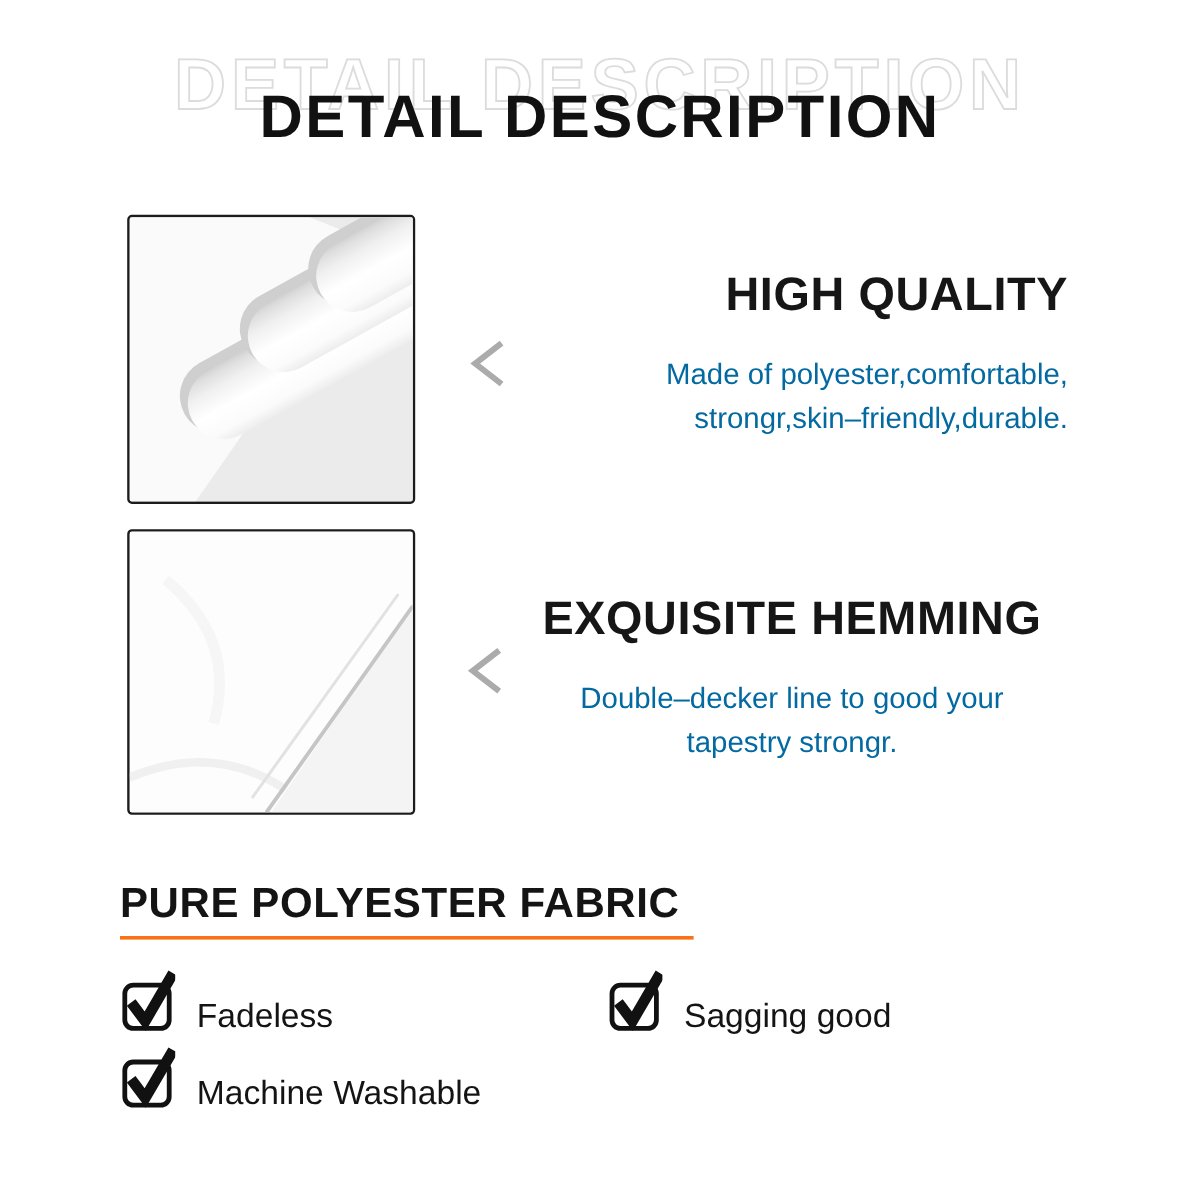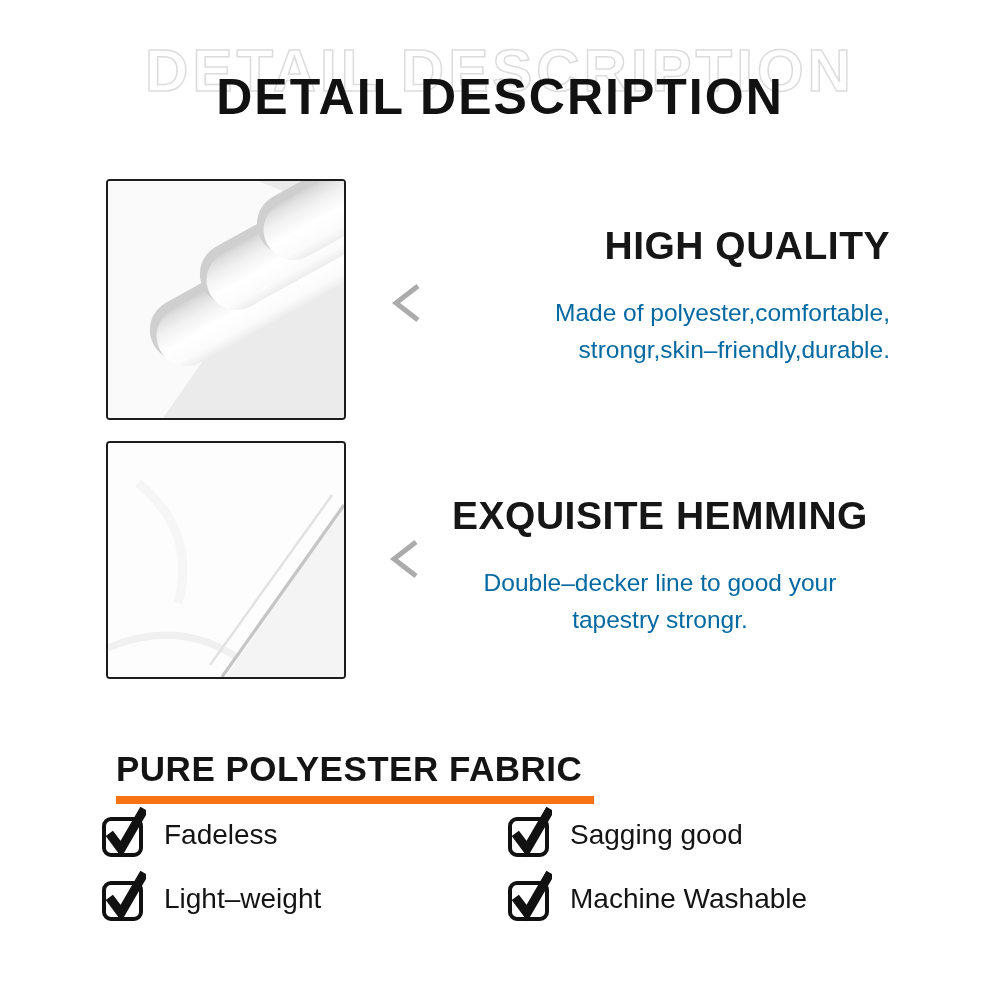--- a/index.html
+++ b/index.html
@@ -76,46 +76,45 @@
   .feature-desc {
     margin-top: 26px;
     font-size: 24.5px;
     line-height: 37px;
     color: #0369a1;
   }
 
   
   .section-title-wrap {
     position: absolute;
-    left: 100px; top: 749px;
+    left: 100px; top: 733px;
     width: 478px;
     padding-bottom: 7px;
-    border-bottom: 8px solid #f97316;
-    margin-left: 16px;
+    border-bottom: 3px solid #f97316;
   }
   .section-title {
     font-size: 35px;
     font-weight: bold;
     letter-spacing: 0.5px;
     color: #141414;
     white-space: nowrap;
   }
 
   
   .checklist {
     position: absolute;
     left: 100px; top: 804px;
     width: 810px;
     display: grid;
     grid-template-columns: 406px 1fr;
     row-gap: 8px;
   }
   .checklist-item {
     display: flex;
-    align-items: center;
+    align-items: flex-end;
     gap: 18px;
     height: 56px;
   }
   .checkbox-icon { flex: 0 0 auto; width: 46px; height: 52px; }
   .checklist-label {
     font-size: 28px;
     color: #141414;
     transform: translateY(3px);
     white-space: nowrap;
   }
@@ -213,27 +212,20 @@
     </div>
 
     <div class="checklist-item">
       <svg class="checkbox-icon" viewBox="0 0 46 52">
         <rect x="4" y="13" width="37" height="36" rx="7" fill="none" stroke="#111" stroke-width="4"></rect>
         <path d="M12 31 L21 43 L42 7" fill="none" stroke="#111" stroke-width="9" stroke-linecap="square" stroke-linejoin="miter"></path>
       </svg>
       <span class="checklist-label">Sagging good</span>
     </div>
 
-    <div class="checklist-item">
-      <svg class="checkbox-icon" viewBox="0 0 46 52">
-        <rect x="4" y="13" width="37" height="36" rx="7" fill="none" stroke="#111" stroke-width="4"></rect>
-        <path d="M12 31 L21 43 L42 7" fill="none" stroke="#111" stroke-width="9" stroke-linecap="square" stroke-linejoin="miter"></path>
-      </svg>
-      <span class="checklist-label">Light–weight</span>
-    </div>
 
     <div class="checklist-item">
       <svg class="checkbox-icon" viewBox="0 0 46 52">
         <rect x="4" y="13" width="37" height="36" rx="7" fill="none" stroke="#111" stroke-width="4"></rect>
         <path d="M12 31 L21 43 L42 7" fill="none" stroke="#111" stroke-width="9" stroke-linecap="square" stroke-linejoin="miter"></path>
       </svg>
       <span class="checklist-label">Machine Washable</span>
     </div>
 
   </div>

